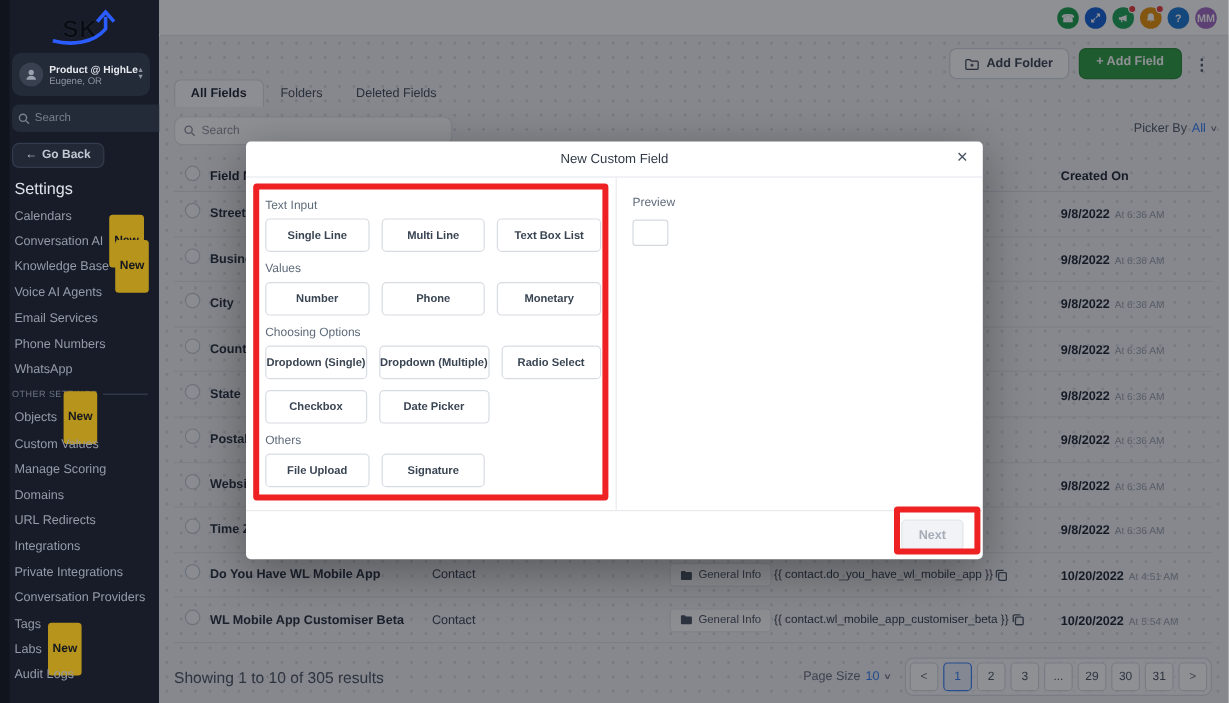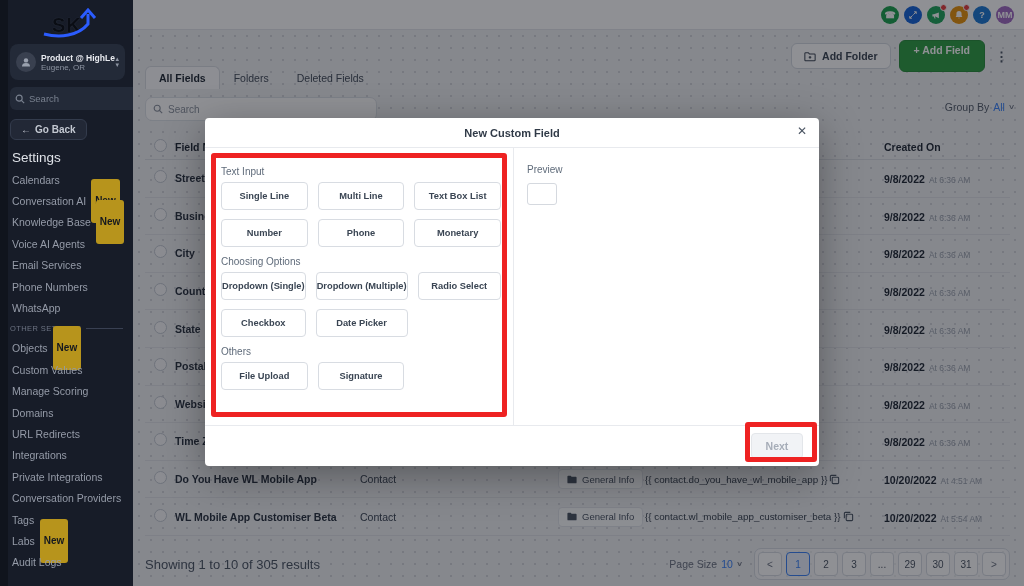--- a/index.html
+++ b/index.html
@@ -35,21 +35,21 @@
 
   
   .topbar { position:absolute; left:133px; top:0; right:0; height:30px; background:#ffffff; border-bottom:1px solid #e4e6ea; display:flex; align-items:center; justify-content:flex-end; padding-right:10px; gap:5px; z-index:20; }
   .tb-ic { width:18px; height:18px; border-radius:50%; display:flex; align-items:center; justify-content:center; position:relative; color:#fff; font-size:9px; font-weight:bold; }
   .tb-dot { position:absolute; top:-2px; right:-2px; width:7px; height:7px; background:#e53e3e; border-radius:50%; border:1px solid #fff; }
 
   
   .content { position:absolute; left:133px; top:30px; right:0; bottom:0; background-color:#eef0f3; background-image:radial-gradient(#d2d5da 1px, transparent 1.3px); background-size:12px 12px; z-index:15; }
   .actions-row { position:absolute; top:10px; right:14px; display:flex; align-items:center; gap:8px; }
   .btn-outline { height:26px; background:#fff; border:1px solid #d3d8df; border-radius:6px; font-size:10.5px; font-weight:bold; color:#3c4654; display:flex; align-items:center; gap:6px; padding:0 12px; }
-  .btn-green { height:26px; background:#2f9e44; border:1px solid #2a8c3c; border-radius:6px; font-size:10.5px; font-weight:bold; color:#fff; display:flex; align-items:flex-end; padding:15px 14px; }
+  .btn-green { height:26px; background:#2f9e44; border:1px solid #2a8c3c; border-radius:6px; font-size:10.5px; font-weight:bold; color:#fff; display:flex; align-items:flex-start; padding:4px 14px; }
   .dots-menu { font-size:13px; color:#4b5563; font-weight:bold; padding:0 2px; }
   .tabs-row { position:absolute; top:36px; left:12px; display:flex; align-items:flex-end; }
   .tab { height:23px; padding:0 13px; font-size:10.5px; color:#434c59; display:flex; align-items:center; background:transparent; border:1px solid transparent; border-bottom:none; border-radius:6px 6px 0 0; }
   .tab.active { background:#fbfcfd; border-color:#d8dce2; font-weight:bold; color:#1f2733; }
   .main-search { position:absolute; top:67px; left:12px; width:232px; height:24px; background:#fff; border:1px solid #dde1e7; border-radius:7px; display:flex; align-items:center; padding:0 7px; }
   .main-search input { flex:1; min-width:0; border:none; outline:none; background:transparent; font-size:10px; color:#374151; margin-left:5px; font-family:"Liberation Sans",sans-serif; }
   .main-search input::placeholder { color:#8a919d; }
   .groupby { position:absolute; top:71px; right:10px; font-size:10.5px; color:#545d6a; display:flex; gap:4px; align-items:center; }
   .groupby .gb-val { color:#3b82f6; }
   .caret { font-size:7px; color:#6b7280; transform:scaleX(1.4); }
@@ -75,21 +75,21 @@
   .page-size .ps-val { color:#3b82f6; }
   .pager { display:flex; gap:4px; background:rgba(255,255,255,.55); border:1px solid #d6dae1; border-radius:7px; padding:3px; }
   .pg-btn { min-width:24px; height:24px; background:#fff; border:1px solid #d6dae1; border-radius:4px; font-size:10px; color:#4b5563; display:flex; align-items:center; justify-content:center; padding:0 4px; }
   .pg-btn.active { border-color:#3b82f6; color:#3b82f6; background:#eaf1fe; }
   .pg-btn.nav { color:#6b7280; }
 
   
   .dim-overlay { position:absolute; left:133px; top:0; right:0; bottom:0; background:rgba(10,14,22,0.46); z-index:40; }
   .modal { position:absolute; left:205px; top:118px; width:614px; height:348px; background:#fff; border-radius:4px; box-shadow:0 10px 40px rgba(0,0,0,.35); z-index:50; }
   .modal-head { height:30px; border-bottom:1px solid #e8eaee; display:flex; align-items:center; justify-content:center; position:relative; }
-  .modal-title { font-size:11px; font-weight:bold; color:#303a47; }
+  .modal-title { font-size:11px; font-weight:normal; color:#303a47; }
   .modal-close { position:absolute; right:12px; top:7px; font-size:12px; color:#4b5563; line-height:1; }
   .type-panel { position:absolute; left:16px; top:48px; width:280px; }
   .section-label { font-size:10px; color:#5f6b7a; margin:0 0 5px 0; }
   .opt-grid { display:grid; grid-template-columns:repeat(3,1fr); gap:9px 10px; margin-bottom:9px; }
   .opt-btn { height:28px; border:1px solid #d8dce2; border-radius:4px; background:#fff; font-size:9.3px; font-weight:bold; color:#3a4553; display:flex; align-items:center; justify-content:center; white-space:nowrap; }
   .v-divider { position:absolute; left:308px; top:30px; bottom:41px; width:1px; background:#e8eaee; }
   .preview-wrap { position:absolute; left:322px; top:46px; }
   .preview-label { font-size:10px; color:#5f6b7a; }
   .preview-box { margin-top:8px; width:30px; height:22px; border:1px solid #d5d9df; border-radius:3px; background:#fff; }
   .modal-foot { position:absolute; left:0; right:0; bottom:0; height:41px; border-top:1px solid #e8eaee; }
@@ -273,21 +273,21 @@
 
     <div class="main-search">
       <svg width="10" height="10" viewBox="0 0 12 12">
           <circle cx="5" cy="5" r="3.6" fill="none" stroke="#8a919d" stroke-width="1.3"></circle>
           <line x1="8" y1="8" x2="11" y2="11" stroke="#8a919d" stroke-width="1.3"></line>
         </svg>
       <input type="text" placeholder="Search" style="">
     </div>
 
     <div class="groupby">
-      <span>Group By</span>
+      <span>Picker By</span>
       <span class="gb-val">All</span>
       <span class="caret">∨</span>
     </div>
 
     <div class="table">
       <div class="trow thead">
         <span><span class="cb"></span></span>
         <span class="th-txt">Field Name</span>
         <span></span>
           <span></span>
@@ -431,20 +431,21 @@
       <span class="modal-close">✕</span>
     </div>
 
     <div class="type-panel">
       <div class="section-label">Text Input</div>
       <div class="opt-grid">
         <button class="opt-btn">Single Line</button>
         <button class="opt-btn">Multi Line</button>
         <button class="opt-btn">Text Box List</button>
       </div>
+      <div class="section-label">Values</div>
       <div class="opt-grid">
         <button class="opt-btn">Number</button>
         <button class="opt-btn">Phone</button>
         <button class="opt-btn">Monetary</button>
       </div>
       <div class="section-label">Choosing Options</div>
       <div class="opt-grid">
         <button class="opt-btn">Dropdown (Single)</button>
         <button class="opt-btn">Dropdown (Multiple)</button>
         <button class="opt-btn">Radio Select</button>

